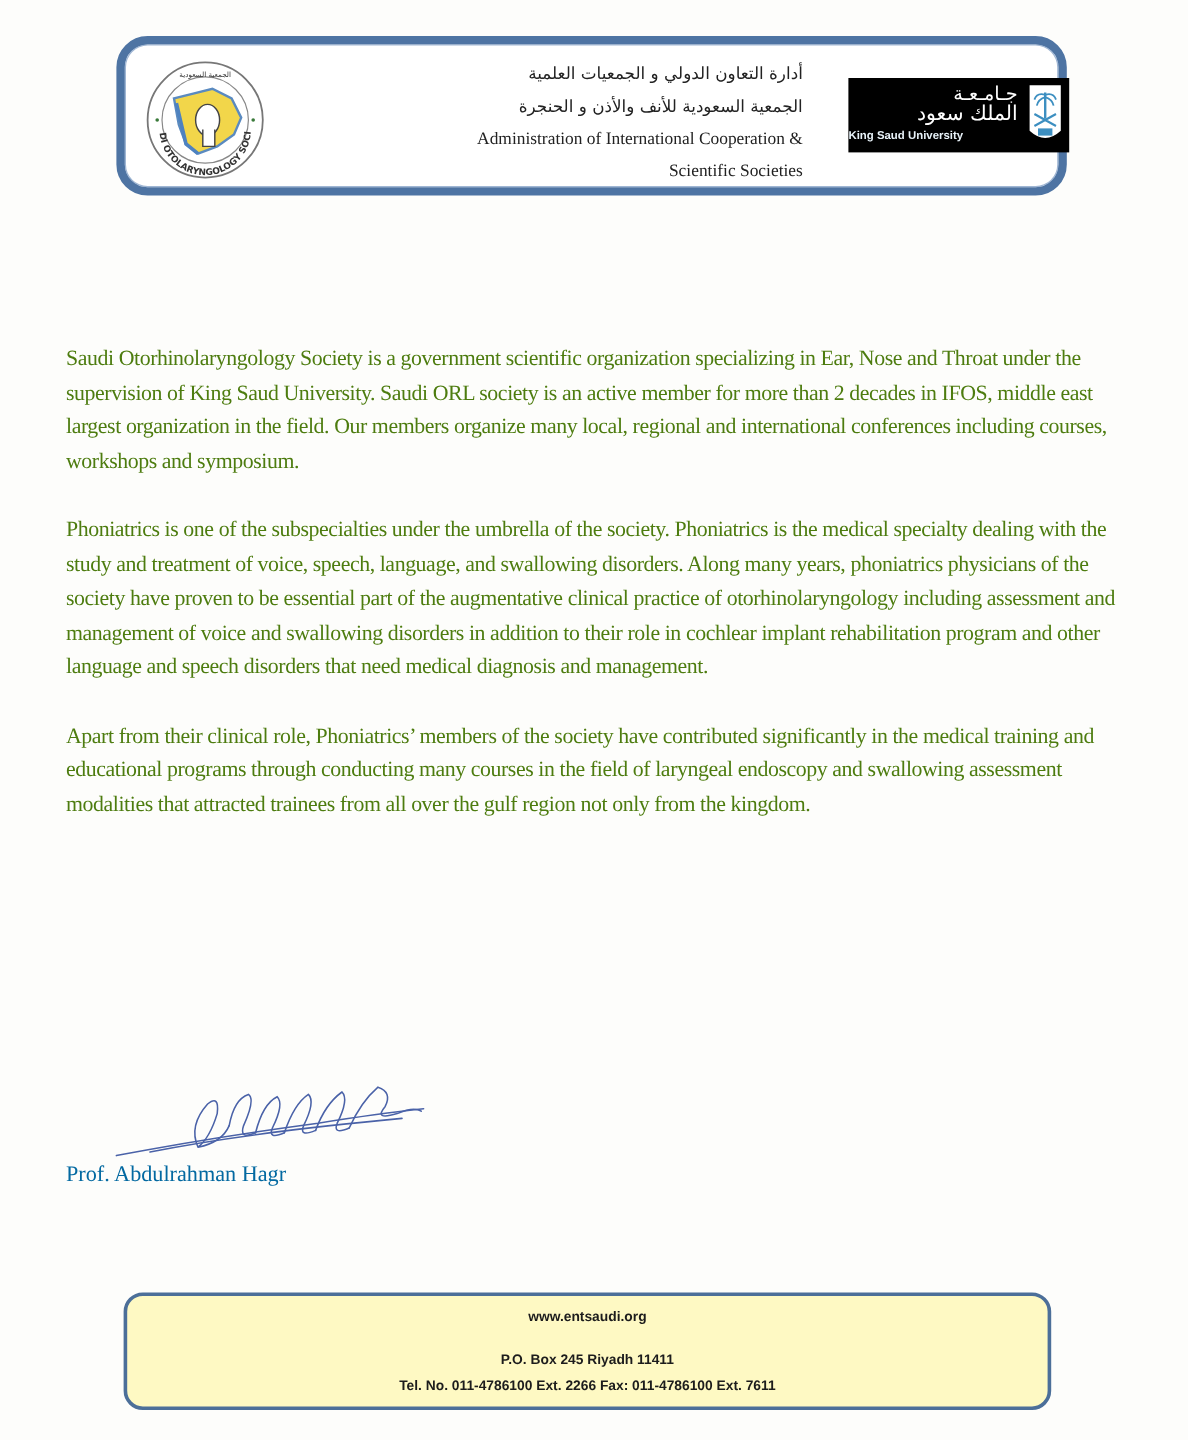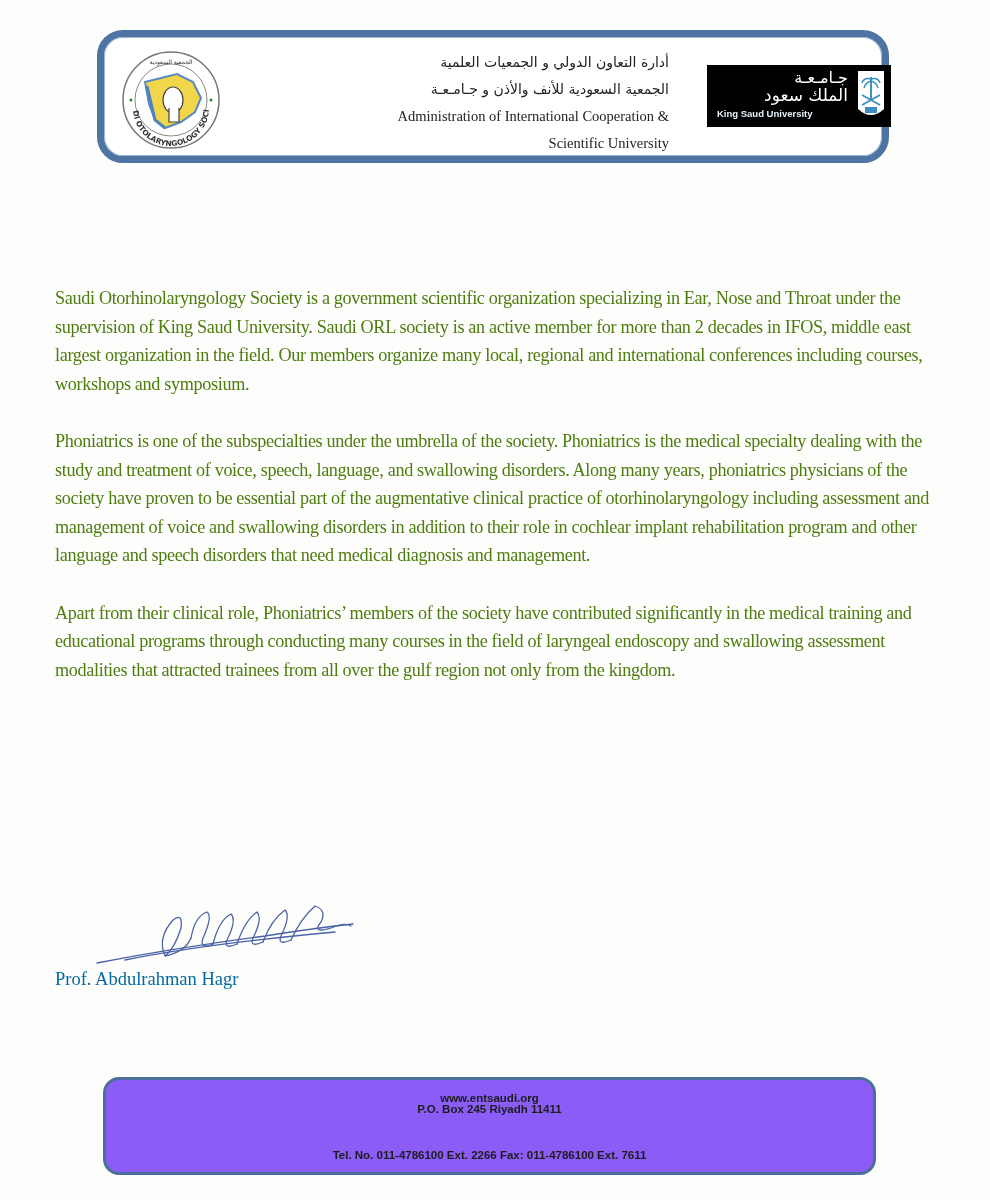--- a/index.html
+++ b/index.html
@@ -22,46 +22,46 @@
   }
   .header-text .ar { font-family: "DejaVu Sans", sans-serif; font-size: 14px; direction: rtl; }
   .logo-right {
     position: absolute; left: 603px; top: 28px; width: 184px; height: 62px; background: #000000;
   }
   .ksu-ar1, .ksu-ar2 {
     position: absolute; right: 43px; color: #fff; font-family: "DejaVu Sans", sans-serif; direction: rtl;
   }
   .ksu-ar1 { top: 3px; font-size: 16px; letter-spacing: 3px; }
   .ksu-ar2 { top: 20px; font-size: 17px; }
-  .ksu-en { position: absolute; left: 10px; top: 43px; color: #e8f2f9; font-family: "Liberation Sans", sans-serif; font-size: 9.5px; font-weight: bold; }
+  .ksu-en { position: absolute; left: 0; top: 43px; color: #e8f2f9; font-family: "Liberation Sans", sans-serif; font-size: 9.5px; font-weight: bold; }
   .ksu-emblem { position: absolute; right: 5px; top: 4px; width: 30px; height: 52px; }
 
   
   .body-text {
     position: absolute; left: 55px; top: 284px; width: 900px;
     font-size: 18.2px; line-height: 28.6px; letter-spacing: -0.35px; color: #4d7c0f;
   }
   .body-text p { margin: 0 0 28.6px 0; }
 
   
   .signature { position: absolute; left: 95px; top: 898px; width: 260px; height: 70px; }
   .sign-block {
     position: absolute; left: 55px; top: 968px; font-size: 18.5px; line-height: 23px; color: #0369a1;
   }
 
   
   .footer {
     position: absolute; left: 103px; top: 1077px; width: 773px; height: 98px;
-    box-sizing: border-box; border: 3px solid #4c6f99; border-radius: 16px; background: #8b5cf6;
+    box-sizing: border-box; border: 3px solid #4c6f99; border-radius: 16px; background: #fef9c3;
     text-align: center; font-family: "Liberation Sans", sans-serif; font-weight: bold;
     font-size: 11.5px; color: #1c1c1c;
   }
   .footer .line { position: absolute; left: 0; right: 0; }
   .footer .l1 { top: 12px; }
-  .footer .l2 { top: 23px; }
+  .footer .l2 { top: 48px; }
   .footer .l3 { top: 69px; }
 </style>
 </head>
 <body>
 
 <div class="header">
   <svg class="logo-left" viewBox="0 0 100 100">
     <circle cx="50" cy="50" r="48" fill="#fff" stroke="#777" stroke-width="1.5"></circle>
     <circle cx="50" cy="50" r="36" fill="#fff" stroke="#888" stroke-width="1"></circle>
     <path d="M24 32 L40 28 L56 24 L72 32 L80 48 L74 62 L60 72 L44 78 L34 70 L28 54 Z" fill="#f2d64a" stroke="#5a8ac0" stroke-width="2"></path>
@@ -72,23 +72,23 @@
     <path id="ringpath" d="M12 58 A38 38 0 0 0 88 58" fill="none"></path>
     <text font-size="7.5" font-weight="bold" fill="#333" font-family="DejaVu Sans, sans-serif">
       <textPath href="#ringpath" startOffset="50%" text-anchor="middle">SAUDI OTOLARYNGOLOGY SOCIETY</textPath>
     </text>
     <circle cx="10" cy="50" r="1.5" fill="#3a7a3a"></circle>
     <circle cx="90" cy="50" r="1.5" fill="#3a7a3a"></circle>
   </svg>
 
   <div class="header-text">
     <div class="ar">أدارة التعاون الدولي و الجمعيات العلمية</div>
-    <div class="ar">الجمعية السعودية للأنف والأذن و جـامـعـة</div>
+    <div class="ar">الجمعية السعودية للأنف والأذن و الحنجرة</div>
     <div>Administration of International Cooperation &amp;</div>
-    <div>Scientific University</div>
+    <div>Scientific Societies</div>
   </div>
 
   <div class="logo-right">
     <div class="ksu-ar1">جـامـعـة</div>
     <div class="ksu-ar2">الملك سعود</div>
     <div class="ksu-en">King Saud University</div>
     <svg class="ksu-emblem" viewBox="0 0 30 52">
       <path d="M2 2 H28 V40 Q15 52 2 40 Z" fill="#fff"></path>
       <path d="M15 8 L15 30" stroke="#3d8fc1" stroke-width="2"></path>
       <path d="M15 10 Q8 8 6 14 M15 10 Q22 8 24 14 M15 12 Q9 14 8 19 M15 12 Q21 14 22 19" stroke="#3d8fc1" stroke-width="1.5" fill="none"></path>

